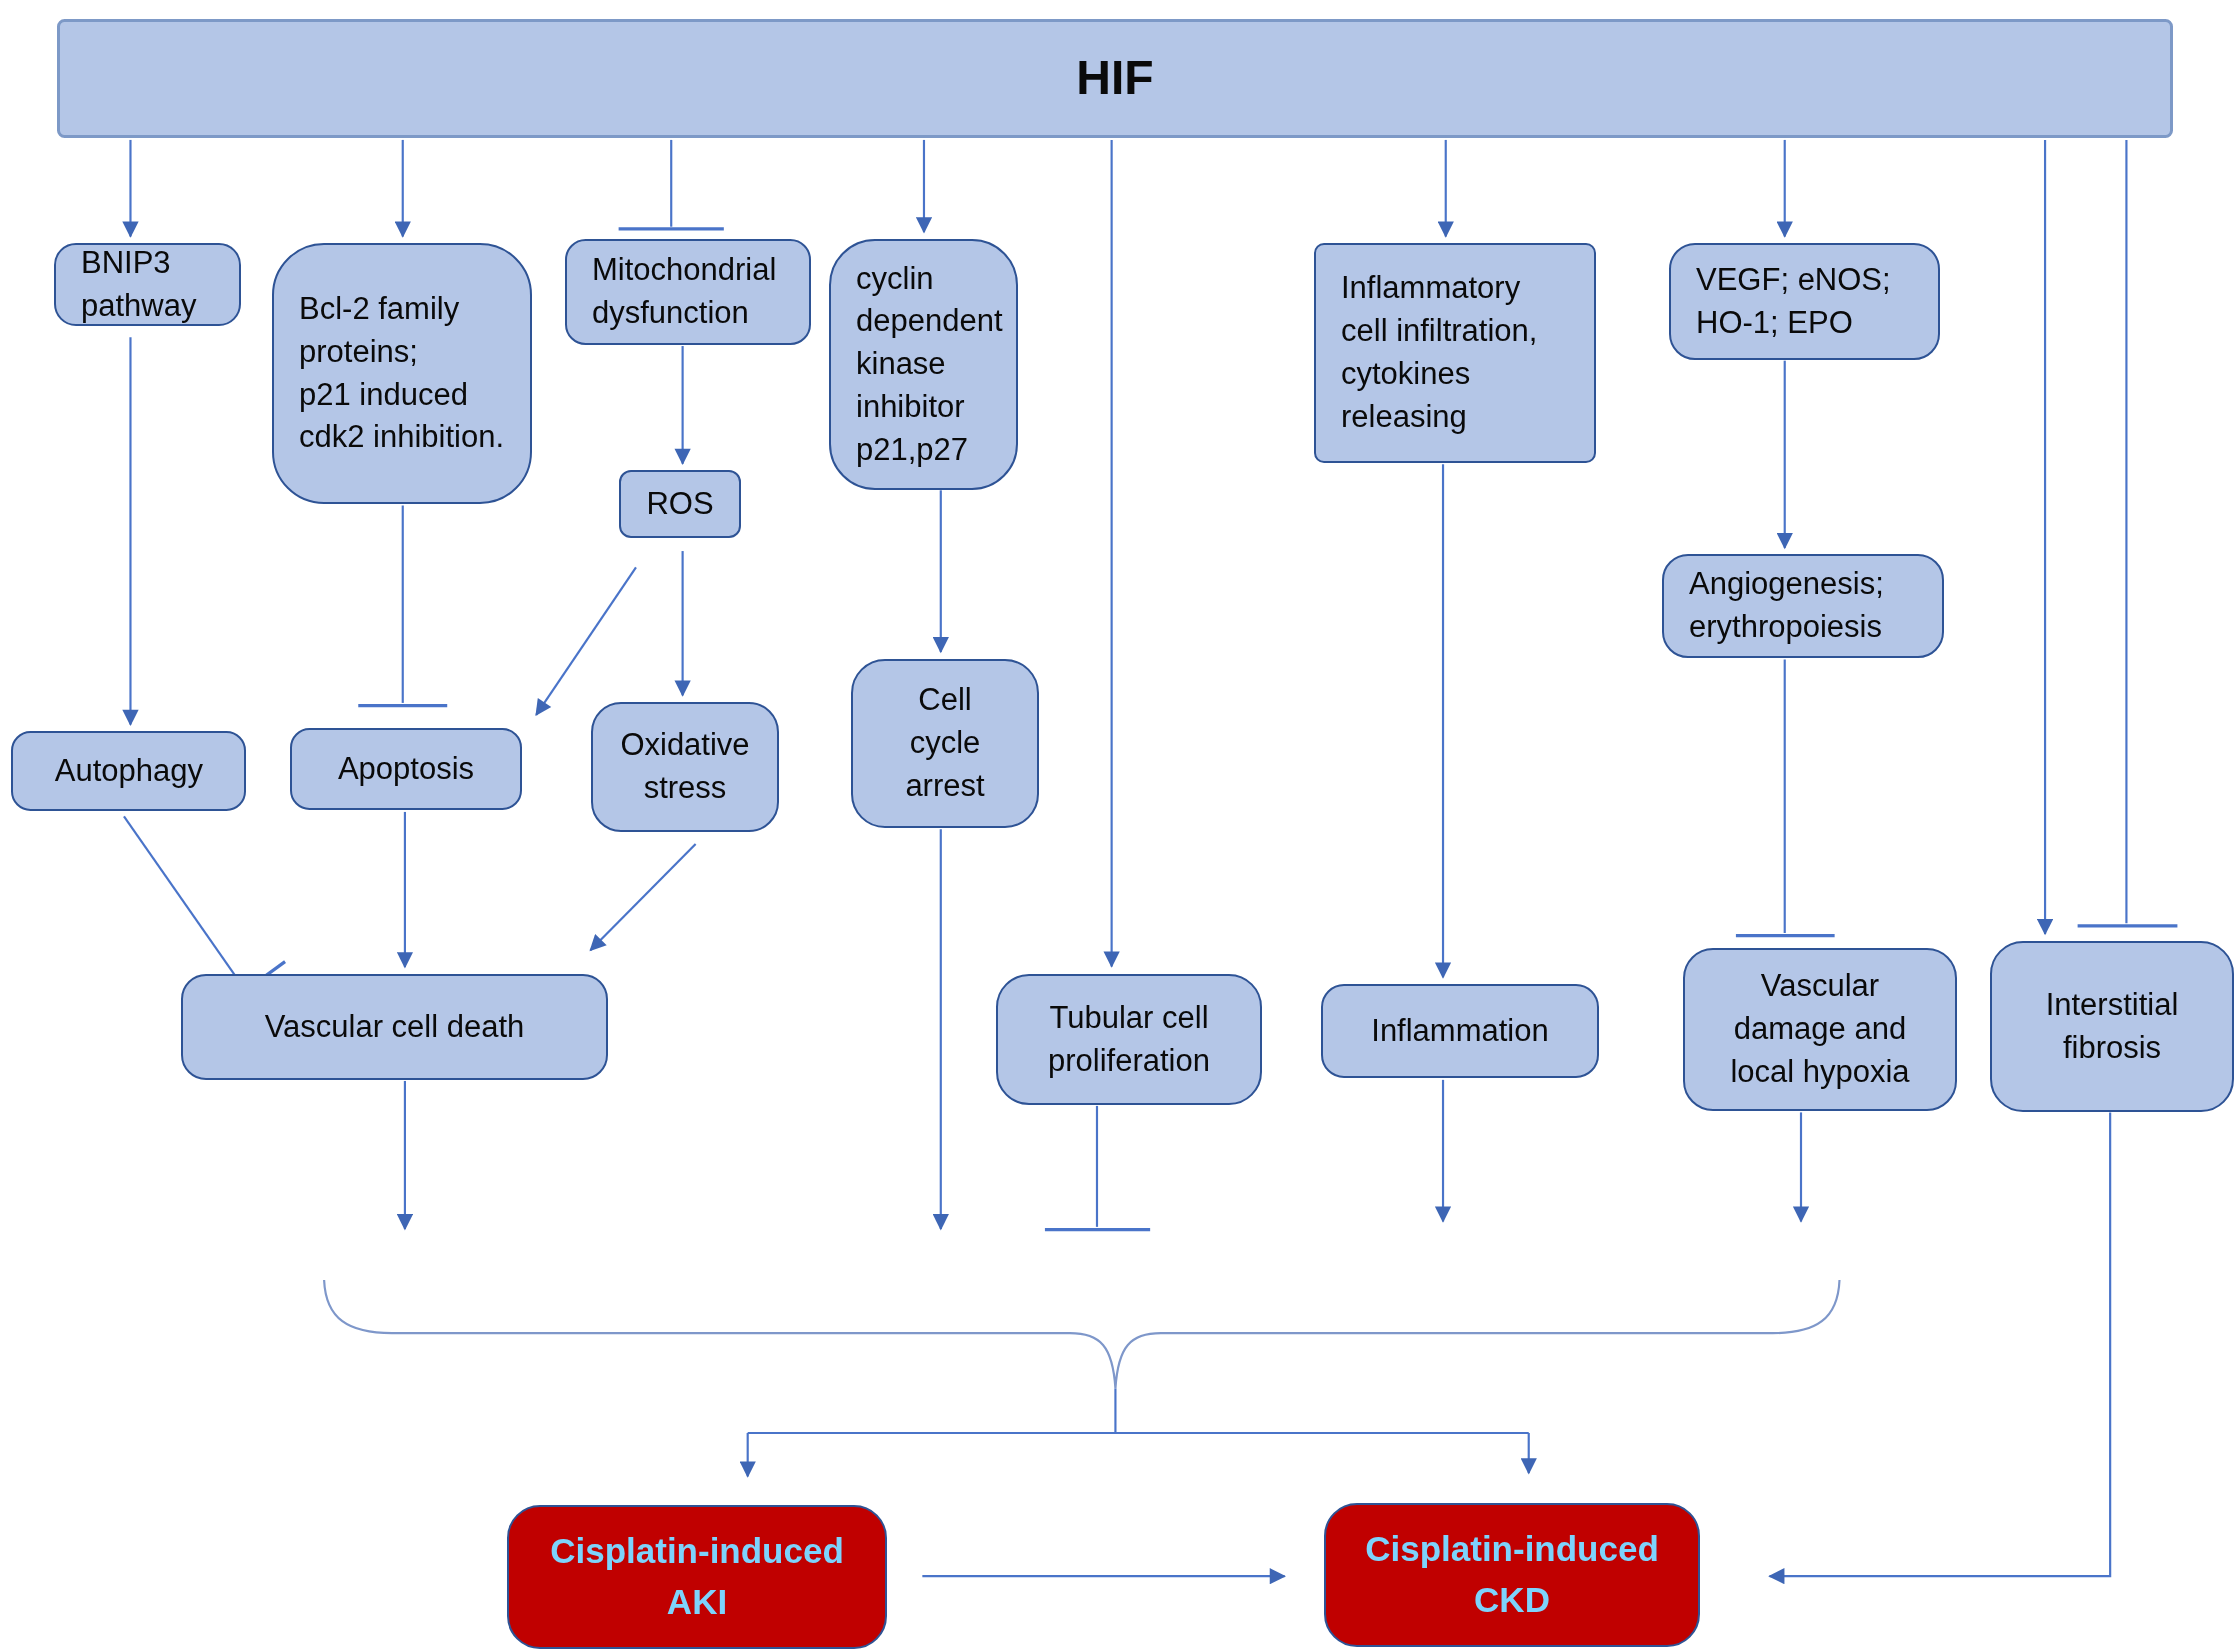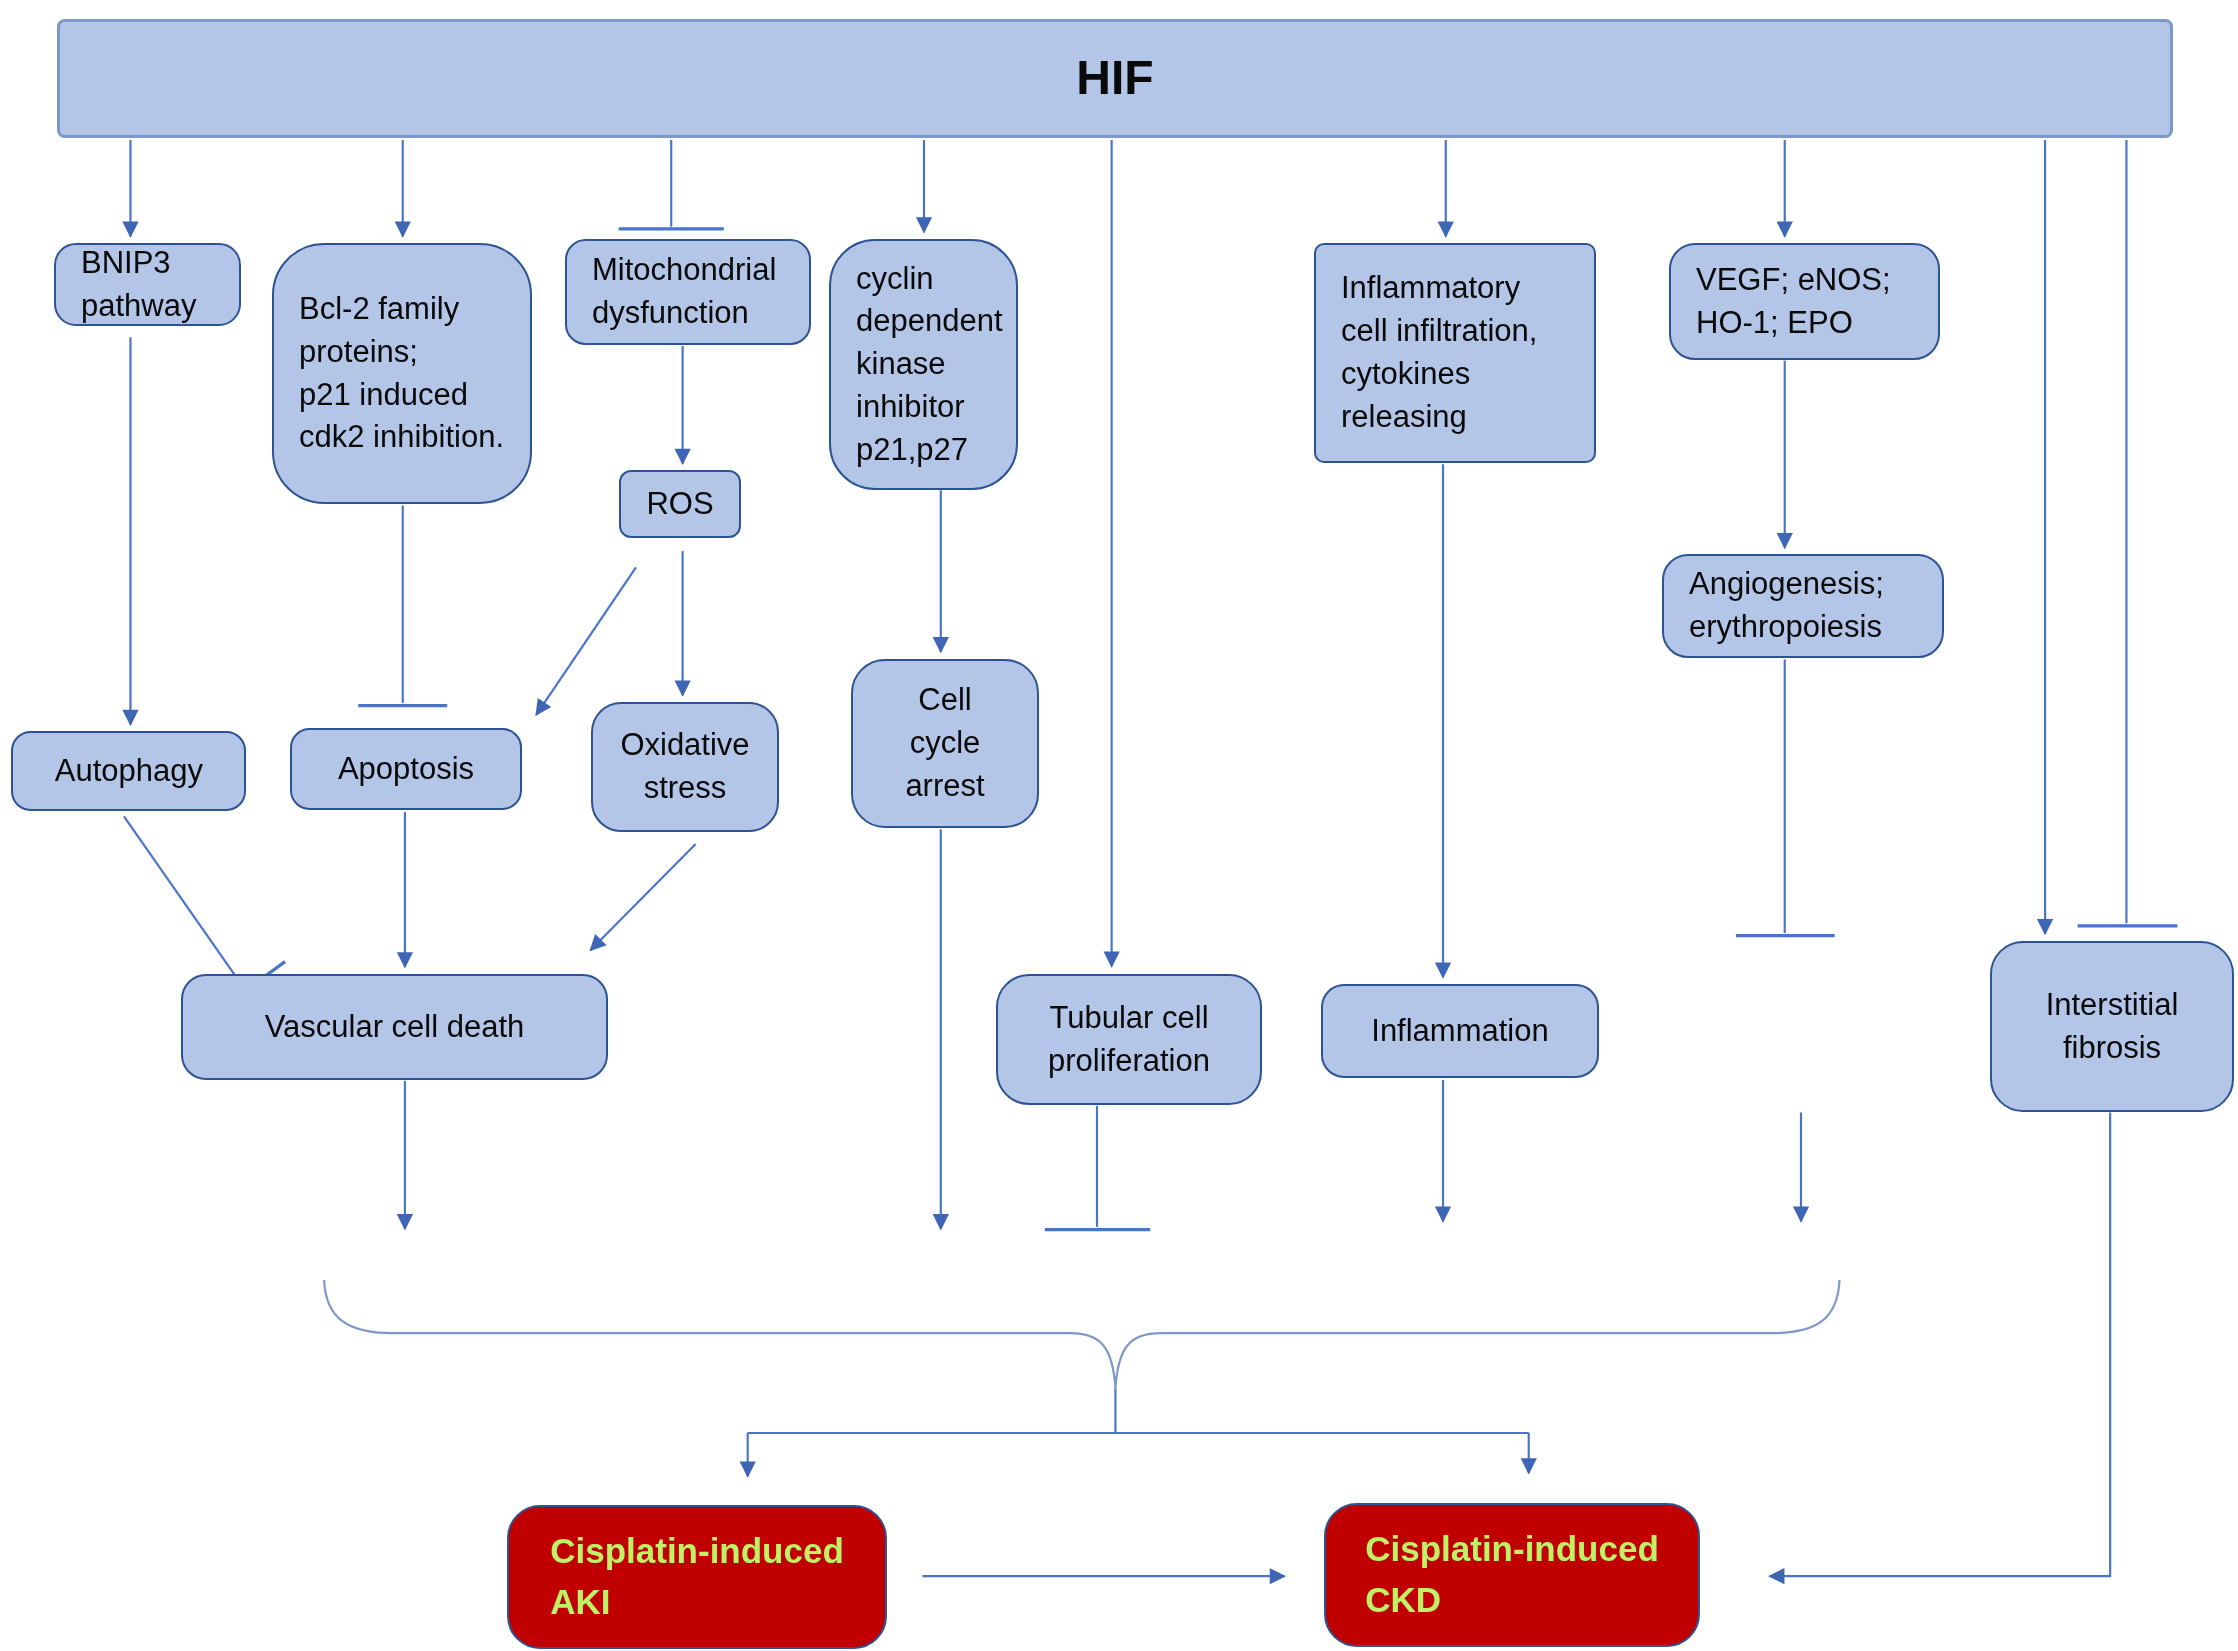--- a/index.html
+++ b/index.html
@@ -16,22 +16,22 @@
     border:2.2px solid #2e5395;
     box-sizing:border-box;
     display:flex;flex-direction:column;justify-content:center;
     color:#0a0a0a;
     font-size:31px;line-height:1.38;
     white-space:pre-line;
   }
   .node.left{align-items:flex-start;text-align:left;padding-left:25px;padding-right:7.6px;}
   .node.center{align-items:center;text-align:center;padding:0 7.6px;}
   .node.red{
-    background:#c00000;color:#bef264;font-weight:bold;font-size:35px;
-    border:2.7px solid #2e5395;align-items:center;text-align:left;line-height:1.45;
+    background:#c00000;color:#7dd3fc;font-weight:bold;font-size:35px;
+    border:2.7px solid #2e5395;align-items:center;text-align:center;line-height:1.45;
   }
   #n-hif{left:57px;top:19px;width:2116px;height:119px;border-radius:7.6px;
     border:3.3px solid #7d99c7;font-size:48px;font-weight:bold;align-items:center;text-align:center;}
   #n-bnip3{left:54px;top:243px;width:187px;height:83px;border-radius:22px;}
   #n-bcl2{left:272px;top:243px;width:260px;height:261px;border-radius:52px;}
   #n-mito{left:565px;top:239px;width:246px;height:106px;border-radius:20.6px;}
   #n-cdki{left:829px;top:239px;width:189px;height:251px;border-radius:46px;}
   #n-inflam-infil{left:1314px;top:243px;width:282px;height:220px;border-radius:10px;}
   #n-vegf{left:1669px;top:243px;width:271px;height:117px;border-radius:26px;}
   #n-ros{left:619px;top:470px;width:122px;height:68px;border-radius:12px;}
@@ -201,20 +201,23 @@
   <div id="n-cellcycle" class="node center">Cell
 cycle
 arrest</div>
   <div id="n-angio" class="node left">Angiogenesis;
 erythropoiesis</div>
 
   <div id="n-tubdeath" class="node center">Vascular cell death</div>
   <div id="n-tubprolif" class="node center">Tubular cell
 proliferation</div>
   <div id="n-inflammation" class="node center">Inflammation</div>
+  <div id="n-vascular" class="node center">Vascular
+damage and
+local hypoxia</div>
   <div id="n-interstitial" class="node center">Interstitial
 fibrosis</div>
 
   <div id="n-aki" class="node red">Cisplatin-induced
 AKI</div>
   <div id="n-ckd" class="node red">Cisplatin-induced
 CKD</div>
 
 </div>
 

